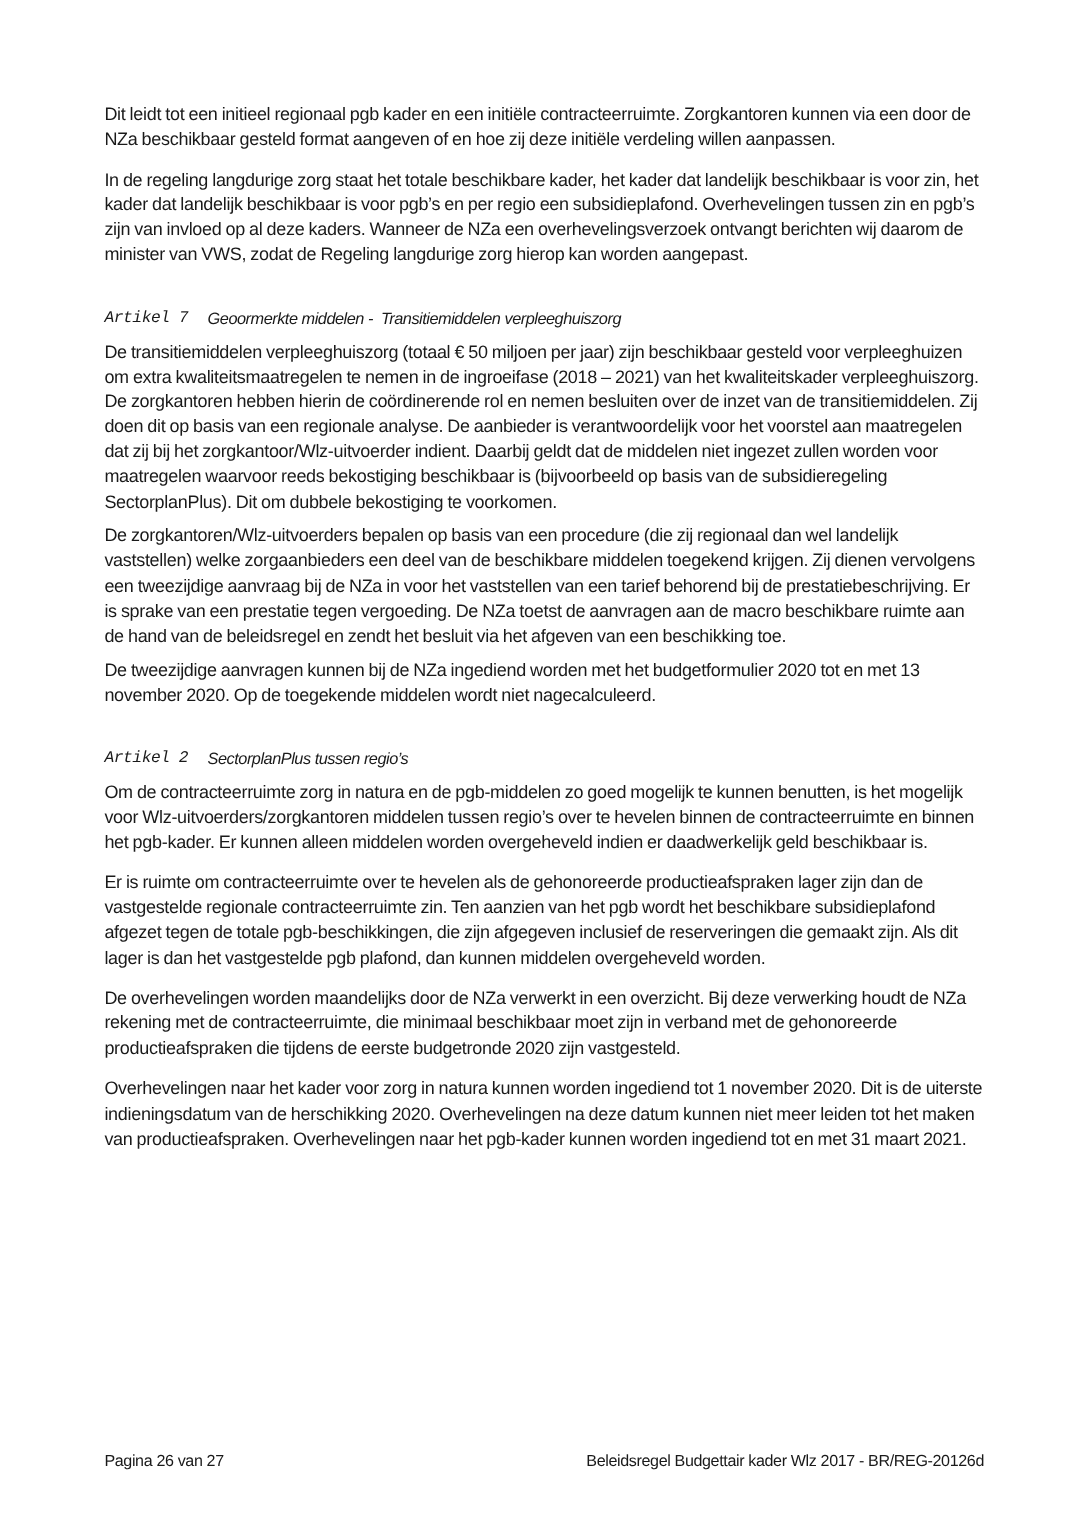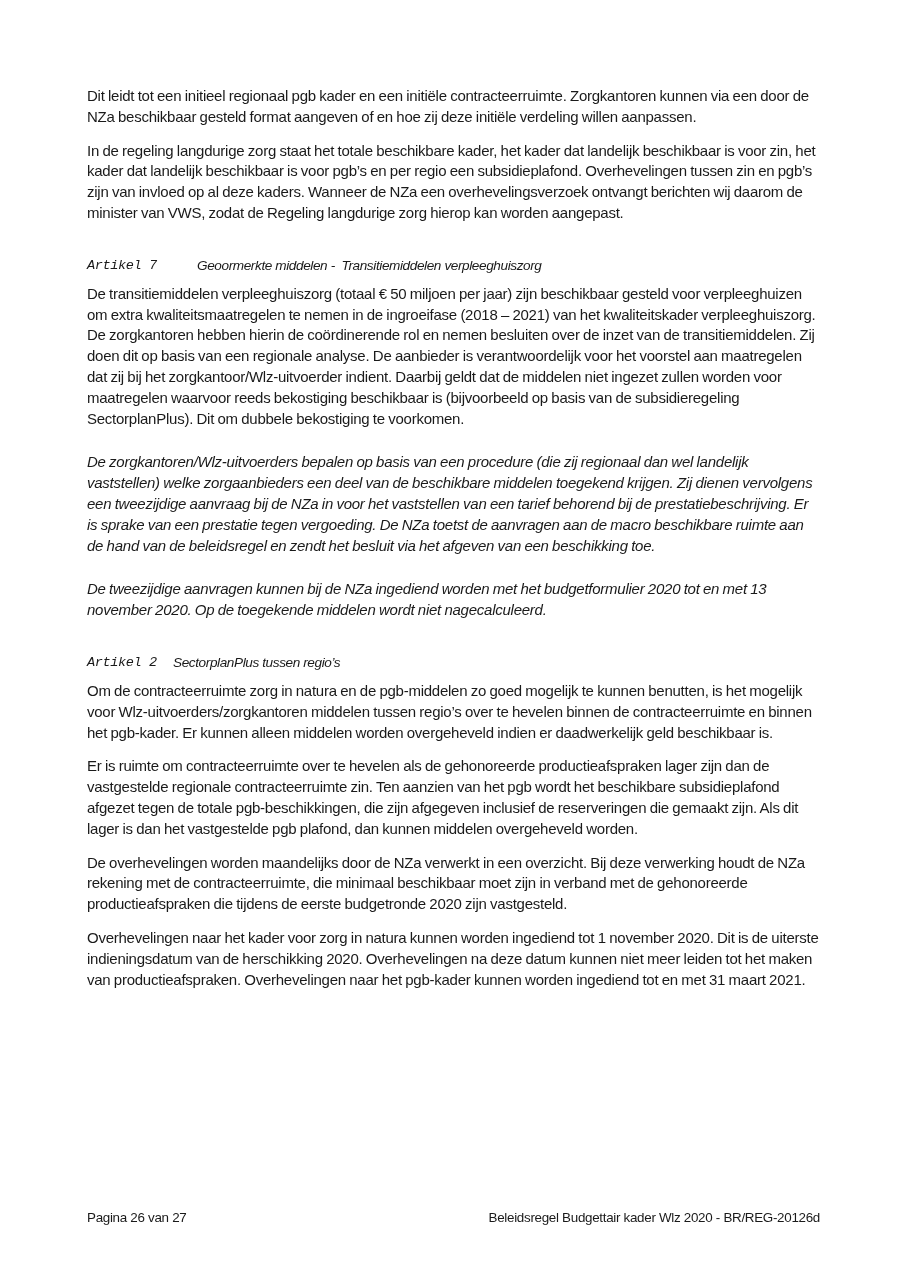--- a/index.html
+++ b/index.html
@@ -22,21 +22,21 @@
       width: 732px;
     }
     p {
       margin: 0;
       font-size: 15px;
       line-height: 20.8px;
       letter-spacing: -0.25px;
       word-spacing: -0.5px;
     }
     .gap-big { margin-top: 13px; }
-    .gap-small { margin-top: 23px; font-style: italic; }
+    .gap-small { margin-top: 8px; }
     .heading {
       font-style: italic;
       font-size: 13.6px;
       line-height: 20px;
       letter-spacing: -0.4px;
       display: flex;
       margin-top: 32px;
       margin-bottom: 8px;
     }
     .heading .num {
@@ -59,33 +59,33 @@
 </head>
 <body>
 
 <div class="page">
 
   <p>Dit leidt tot een initieel regionaal pgb kader en een initiële contracteerruimte. Zorgkantoren kunnen via een door de NZa beschikbaar gesteld format aangeven of en hoe zij deze initiële verdeling willen aanpassen.</p>
   <p class="gap-big">In de regeling langdurige zorg staat het totale beschikbare kader, het kader dat landelijk beschikbaar is voor zin, het kader dat landelijk beschikbaar is voor pgb’s en per regio een subsidieplafond. Overhevelingen tussen zin en pgb’s zijn van invloed op al deze kaders. Wanneer de NZa een overhevelingsverzoek ontvangt berichten wij daarom de minister van VWS, zodat de Regeling langdurige zorg hierop kan worden aangepast.</p>
 
   <div class="heading">
     <span class="num">Artikel 7</span>
-    <span style="white-space: pre; margin-left: 24px;">Geoormerkte middelen -  Transitiemiddelen verpleeghuiszorg</span>
+    <span style="white-space: pre;">Geoormerkte middelen -  Transitiemiddelen verpleeghuiszorg</span>
   </div>
   <p>De transitiemiddelen verpleeghuiszorg  (totaal € 50 miljoen per jaar) zijn beschikbaar gesteld voor verpleeghuizen om extra kwaliteitsmaatregelen te nemen in de ingroeifase (2018 – 2021) van het kwaliteitskader verpleeghuiszorg. De zorgkantoren hebben hierin de coördinerende rol en nemen besluiten over de inzet van de transitiemiddelen. Zij doen dit op basis van een regionale analyse. De aanbieder is verantwoordelijk voor het voorstel aan maatregelen dat zij bij het zorgkantoor/Wlz-uitvoerder indient. Daarbij geldt dat de middelen niet ingezet zullen worden voor maatregelen waarvoor reeds bekostiging beschikbaar is (bijvoorbeeld op basis van de subsidieregeling SectorplanPlus). Dit om dubbele bekostiging te voorkomen.</p>
   <p class="gap-small">De zorgkantoren/Wlz-uitvoerders bepalen op basis van een procedure (die zij regionaal dan wel landelijk vaststellen) welke zorgaanbieders een deel van de beschikbare middelen toegekend krijgen. Zij dienen vervolgens een tweezijdige aanvraag bij de NZa in voor het vaststellen van een tarief behorend bij de prestatiebeschrijving. Er is sprake van een prestatie tegen vergoeding. De NZa toetst de aanvragen aan de macro beschikbare ruimte aan de hand van de beleidsregel en zendt het besluit via het afgeven van een beschikking toe.</p>
   <p class="gap-small">De tweezijdige aanvragen kunnen bij de NZa ingediend worden met het budgetformulier 2020 tot en met 13 november 2020. Op de toegekende middelen wordt niet nagecalculeerd.</p>
 
   <div class="heading">
     <span class="num">Artikel 2</span>
     <span>SectorplanPlus tussen regio’s</span>
   </div>
   <p>Om de contracteerruimte zorg in natura en de pgb-middelen zo goed mogelijk te kunnen benutten, is het mogelijk voor Wlz-uitvoerders/zorgkantoren middelen tussen regio’s over te hevelen binnen de contracteerruimte en binnen het pgb-kader. Er kunnen alleen middelen worden overgeheveld indien er daadwerkelijk geld beschikbaar is.</p>
   <p class="gap-big">Er is ruimte om contracteerruimte over te hevelen als de gehonoreerde productieafspraken lager zijn dan de vastgestelde regionale contracteerruimte zin. Ten aanzien van het pgb wordt het beschikbare subsidieplafond afgezet tegen de totale pgb-beschikkingen, die zijn afgegeven inclusief de reserveringen die gemaakt zijn. Als dit lager is dan het vastgestelde pgb plafond, dan kunnen middelen overgeheveld worden.</p>
   <p class="gap-big">De overhevelingen worden maandelijks door de NZa verwerkt in een overzicht. Bij deze verwerking houdt de NZa rekening met de contracteerruimte, die minimaal beschikbaar moet zijn in verband met de gehonoreerde productieafspraken die tijdens de eerste budgetronde 2020 zijn vastgesteld.</p>
   <p class="gap-big">Overhevelingen naar het kader voor zorg in natura kunnen worden ingediend tot 1 november 2020. Dit is de uiterste indieningsdatum van de herschikking 2020. Overhevelingen na deze datum kunnen niet meer leiden tot het maken van productieafspraken. Overhevelingen naar het pgb-kader kunnen worden ingediend tot en met 31 maart 2021.</p>
 
 </div>
 
 <div class="footer">
   <span>Pagina 26 van 27</span>
-  <span>Beleidsregel Budgettair kader Wlz 2020 - BR/REG-20126d</span>
+  <span>Beleidsregel Budgettair kader Wlz 2017 - BR/REG-20126d</span>
 </div>
 
 </body></html>

